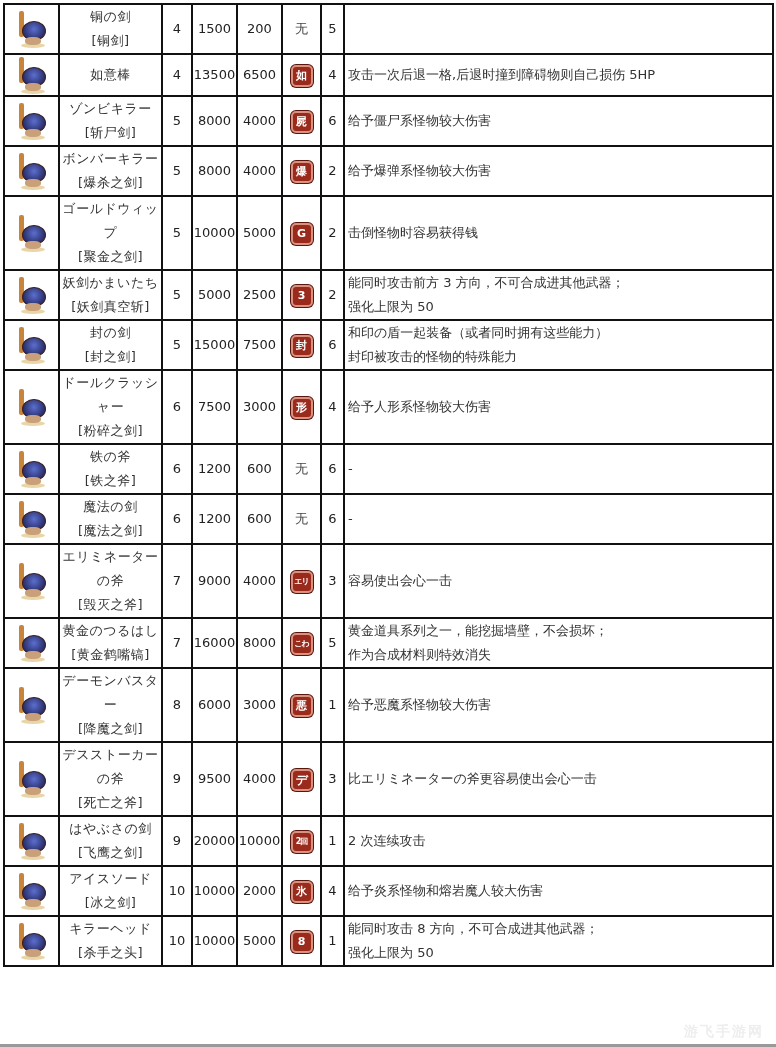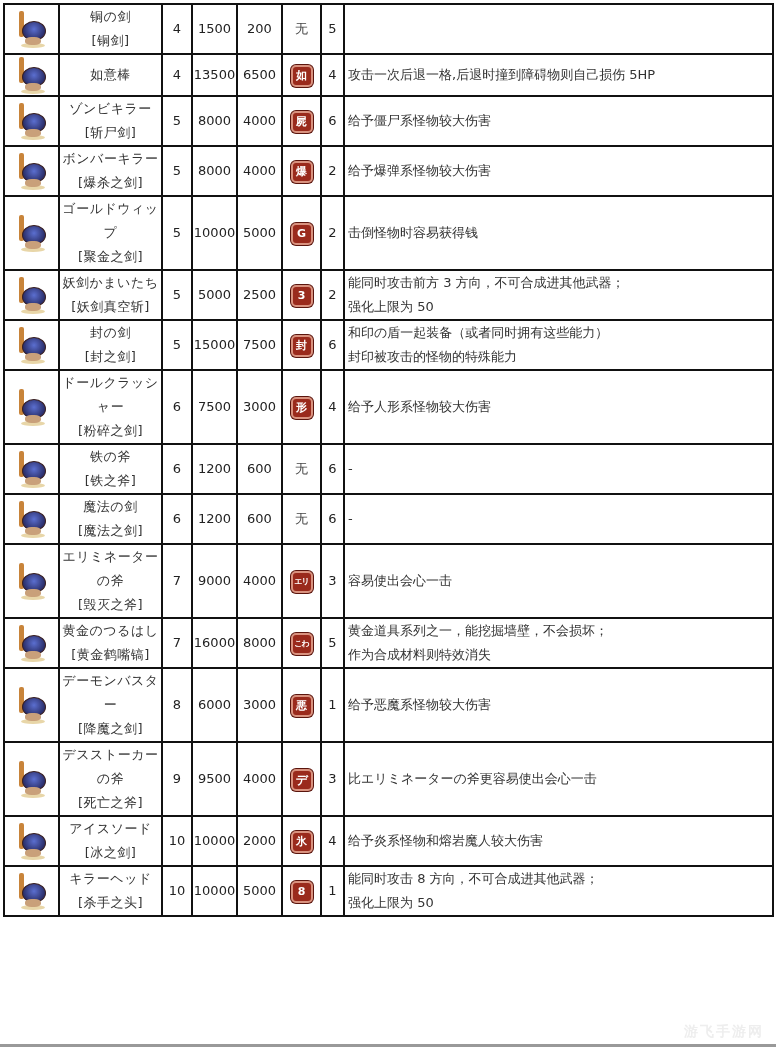--- a/index.html
+++ b/index.html
@@ -240,20 +240,35 @@
         <td class="c-num c-sell">4000</td>
         <td class="c-badge"><span class="badge" style="font-size:12px;letter-spacing:-1px">デス</span></td>
         <td class="c-num c-slot">3</td>
         <td class="c-desc">
           <span class="desc-line">比エリミネーターの斧更容易使出会心一击</span>
         </td>
       </tr>
       <tr style="height: 50px;">
         <td class="c-icon"><span class="sprite"><span class="shadow"></span><span class="weapon"></span><span class="body"></span><span class="legs"></span></span></td>
         <td class="c-name">
+          <span class="name-line">はやぶさの剑</span>
+          <span class="name-line">[飞鹰之剑]</span>
+        </td>
+        <td class="c-num c-lv">9</td>
+        <td class="c-num c-buy">20000</td>
+        <td class="c-num c-sell">10000</td>
+        <td class="c-badge"><span class="badge" style="font-size:8px;letter-spacing:-1px">2回</span></td>
+        <td class="c-num c-slot">1</td>
+        <td class="c-desc">
+          <span class="desc-line">2 次连续攻击</span>
+        </td>
+      </tr>
+      <tr style="height: 50px;">
+        <td class="c-icon"><span class="sprite"><span class="shadow"></span><span class="weapon"></span><span class="body"></span><span class="legs"></span></span></td>
+        <td class="c-name">
           <span class="name-line">アイスソード</span>
           <span class="name-line">[冰之剑]</span>
         </td>
         <td class="c-num c-lv">10</td>
         <td class="c-num c-buy">10000</td>
         <td class="c-num c-sell">2000</td>
         <td class="c-badge"><span class="badge">氷</span></td>
         <td class="c-num c-slot">4</td>
         <td class="c-desc">
           <span class="desc-line">给予炎系怪物和熔岩魔人较大伤害</span>

